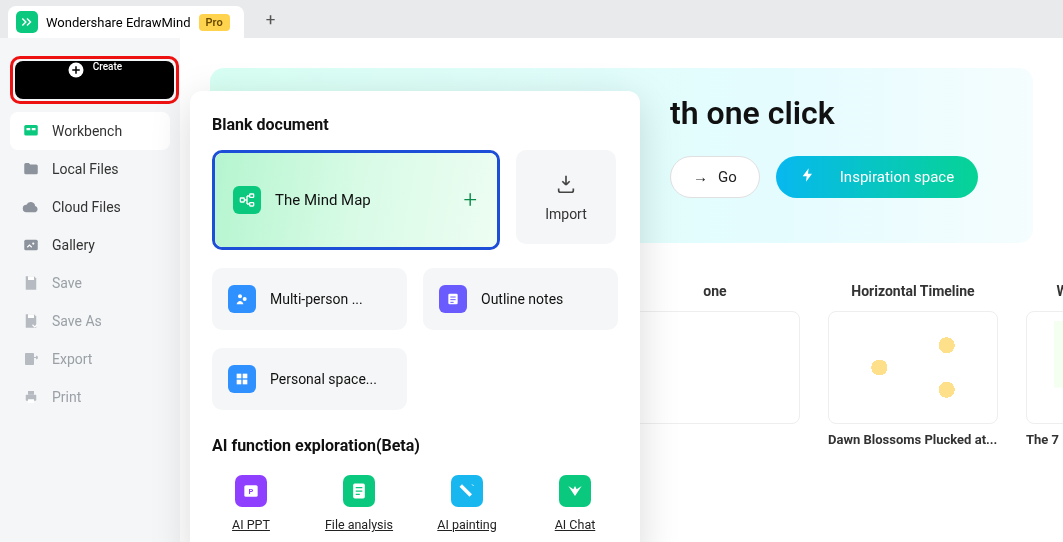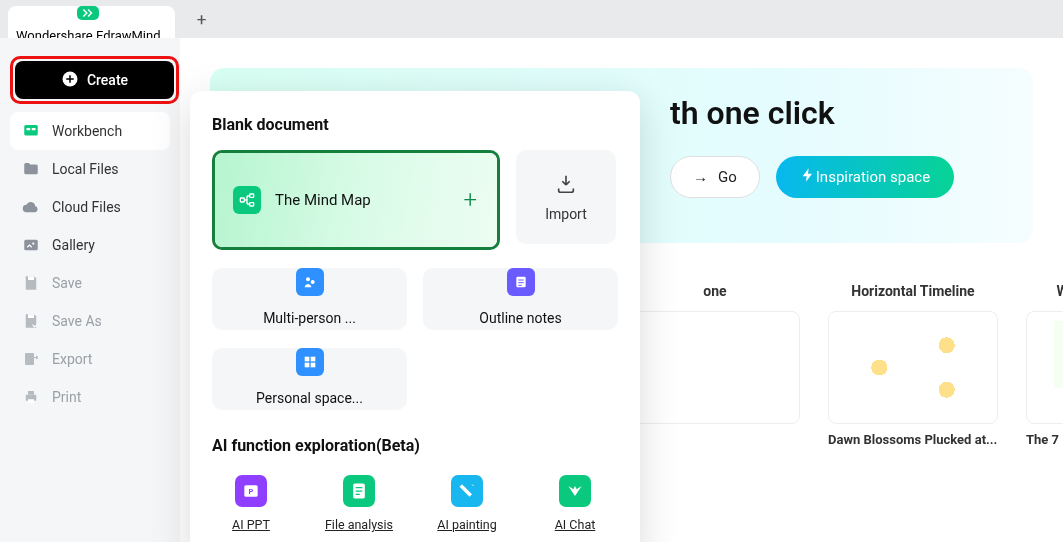--- a/index.html
+++ b/index.html
@@ -4,21 +4,21 @@
 <style>
   * { box-sizing: border-box; margin: 0; padding: 0; font-family: -apple-system, BlinkMacSystemFont, "Segoe UI", Roboto, Arial, sans-serif; }
   html, body { width: 1063px; height: 542px; overflow: hidden; background: #f5f6f7; }
 
   
   .titlebar { height: 38px; background: #e9eaeb; display: flex; align-items: center; }
   .tab {
     background: #fff; height: 32px; margin-top: 6px; margin-left: 8px;
     display: flex; align-items: center; padding: 0 14px 0 8px;
     border-top-left-radius: 8px; border-top-right-radius: 8px;
-    font-size: 13px; gap: 8px; flex-direction: column;
+    font-size: 13px; gap: 8px;
   }
   .app-icon {
     width: 22px; height: 22px; background: #0ac97e; border-radius: 5px;
     display: flex; align-items: center; justify-content: center; color: #fff;
   }
   .pro-badge {
     background: #ffd34d; color: #6b4a00; font-weight: 600; font-size: 11px;
     padding: 2px 7px; border-radius: 4px;
   }
   .newtab-btn {
@@ -26,22 +26,22 @@
     display: flex; align-items: center; justify-content: center; font-size: 17px; cursor: pointer;
   }
 
   
   .body-row { display: flex; height: calc(542px - 38px); position: relative; }
 
   
   .sidebar { width: 180px; background: #f5f6f7; padding: 18px 10px; }
   .create-btn {
     width: 159px; height: 38px; background: #000; color: #fff; border-radius: 8px;
-    display: flex; align-items: center; justify-content: center; gap: 8px;
-    font-size: 14px; font-weight: 500; cursor: pointer;
+    display: flex; justify-content: center; gap: 8px;
+    font-size: 10px; font-weight: 500; cursor: pointer;
   }
   .create-highlight {
     border: 3px solid #e11; border-radius: 10px; padding: 2px; width: fit-content; margin-bottom: 8px;
   }
   .side-item {
     display: flex; align-items: center; gap: 12px; padding: 10px 12px;
     border-radius: 8px; font-size: 14px; color: #333; cursor: pointer;
   }
   .side-item.active { background: #fff; }
   .side-item.dim { color: #9aa0a6; }
@@ -58,60 +58,60 @@
   .hero-title { font-size: 32px; font-weight: 600; color: #111; }
   .hero-actions { display: flex; gap: 16px; margin-top: 24px; align-items: center; }
   .go-pill {
     background: #fff; border: 1px solid #e0e0e0; border-radius: 999px;
     height: 42px; padding: 0 22px; display: flex; align-items: center; gap: 10px;
     font-size: 15px; color: #222; cursor: pointer;
   }
   .insp-pill {
     background: linear-gradient(90deg, #07b8ef 0%, #07d395 100%);
     color: #fff; border-radius: 999px; height: 42px; padding: 0 24px;
-    display: flex; align-items: center; gap: 0; font-size: 15px; cursor: pointer;
+    display: flex; align-items: center; gap: 24px; font-size: 15px; cursor: pointer;
   }
 
   .gallery { margin-top: 40px; display: flex; gap: 28px; font-weight: bold; }
   .gallery-col { width: 170px; }
   .gallery-label { font-size: 14px; color: #333; text-align: center; margin-bottom: 12px; white-space: nowrap; overflow: hidden; text-overflow: ellipsis; }
   .gallery-thumb {
     width: 170px; height: 113px; background: #fff; border: 1px solid #eee; border-radius: 8px;
     display: flex; align-items: center; justify-content: center; cursor: pointer;
   }
   .gallery-caption { font-size: 13px; color: #333; text-align: left; margin-top: 8px; white-space: nowrap; overflow: hidden; text-overflow: ellipsis; }
 
   
   .flyout {
     position: absolute; z-index: 20; left: 190px; top: 53px;
     width: 450px; background: #fff; border-radius: 12px;
     box-shadow: 0 10px 40px rgba(0,0,0,0.15);
     padding: 24px 22px 30px 22px;
   }
   .fly-sec-title { font-size: 16px; font-weight: 700; color: #111; margin-bottom: 16px; }
   .fly-row1 { display: flex; gap: 16px; }
-  .mindmap-card-wrap { border: 3px solid #15803d; border-radius: 10px; padding: 0; }
+  .mindmap-card-wrap { border: 3px solid #1d4ed8; border-radius: 10px; padding: 0; }
   .mindmap-card {
     width: 282px; height: 94px; border-radius: 8px;
     background: linear-gradient(100deg, #b5f5cf 0%, #d8fbe6 50%, #edfdf2 100%);
     display: flex; align-items: center; padding: 0 18px; gap: 14px; cursor: pointer;
     position: relative;
   }
   .mindmap-ico { width: 28px; height: 28px; background: #0ac97e; border-radius: 6px; display:flex;align-items:center;justify-content:center;color:#fff; }
   .mindmap-plus { position: absolute; right: 20px; font-size: 24px; color: #0a8a4a; font-weight: 300; }
   .import-card {
     width: 100px; height: 94px; background: #f5f6f7; border-radius: 10px;
     display: flex; flex-direction: column; align-items: center; justify-content: center; gap: 8px;
     font-size: 14px; color: #333; cursor: pointer;
   }
 
   .fly-row2 { display: flex; gap: 16px; margin-top: 18px; }
   .small-card {
     width: 195px; height: 62px; background: #f5f6f7; border-radius: 10px;
-    display: flex; align-items: center; padding: 0 16px; gap: 14px; cursor: pointer; flex-direction: column;
+    display: flex; align-items: center; padding: 0 16px; gap: 14px; cursor: pointer;
   }
   .small-card .ico { width: 28px; height: 28px; border-radius: 6px; display:flex;align-items:center;justify-content:center; }
   .small-card .lbl { font-size: 14px; color: #111; white-space: nowrap; overflow: hidden; text-overflow: ellipsis; }
 
   .ai-row { display: flex; gap: 30px; margin-top: 20px; }
   .ai-item { width: 78px; display: flex; flex-direction: column; align-items: center; gap: 10px; cursor: pointer; }
   .ai-ico { width: 32px; height: 32px; border-radius: 7px; display:flex;align-items:center;justify-content:center; }
   .ai-lbl { font-size: 12.5px; color: #222; white-space: nowrap; text-decoration: underline; }
 
   

